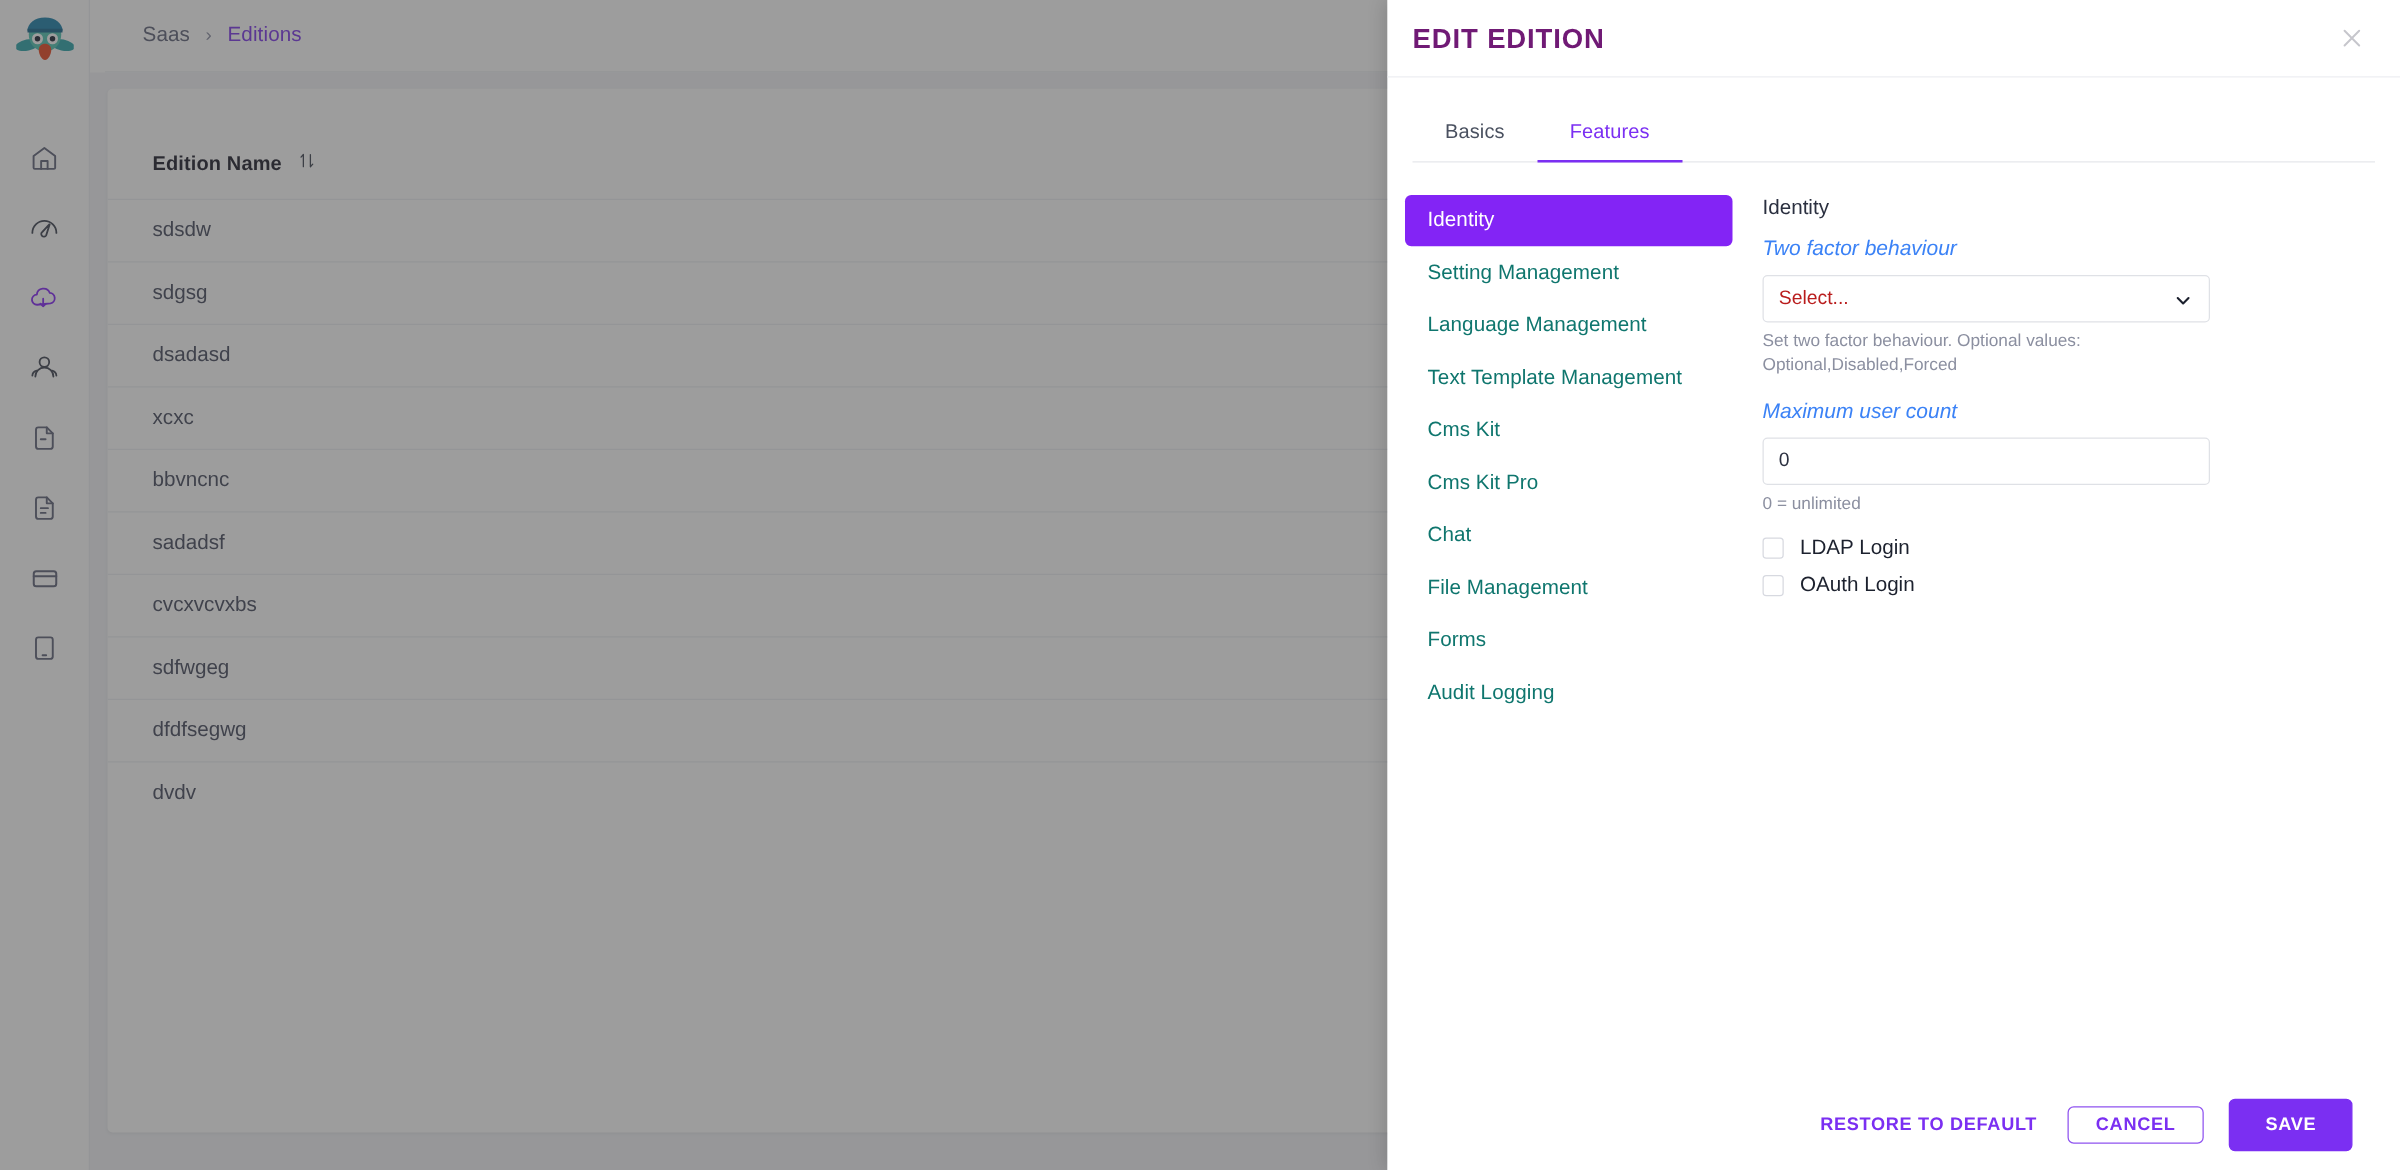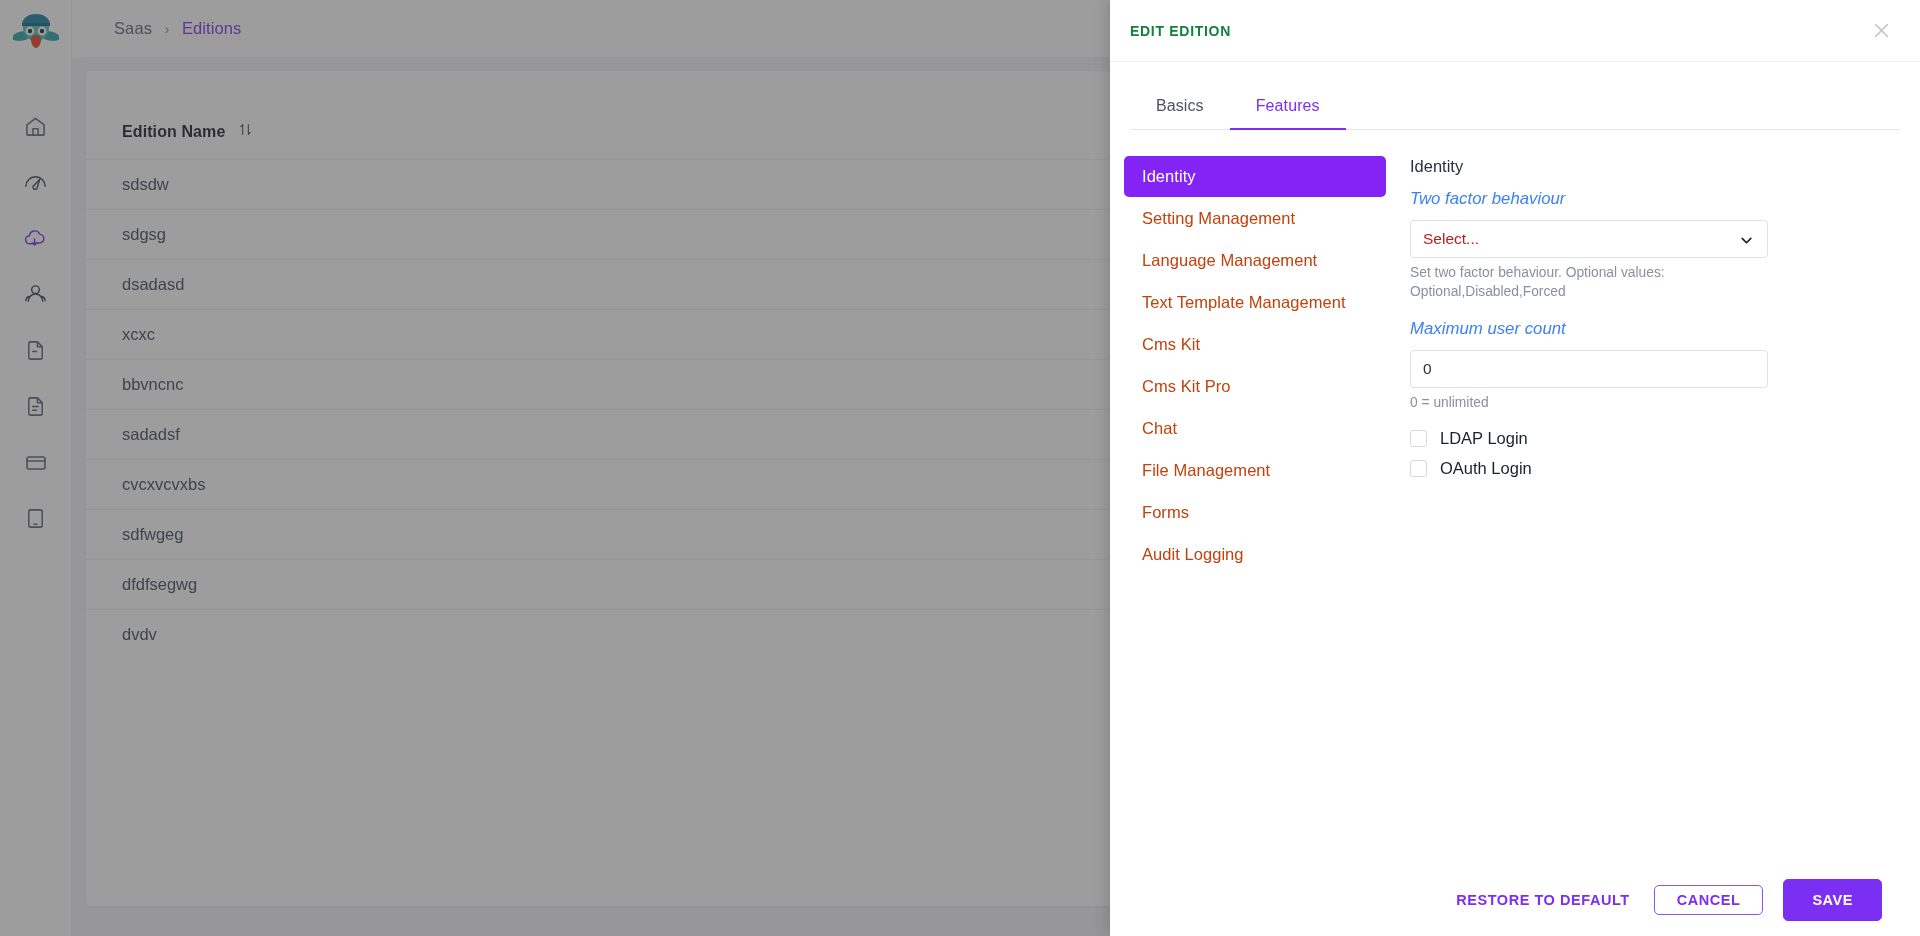--- a/index.html
+++ b/index.html
@@ -75,21 +75,21 @@
     box-shadow: -3px 0 14px rgba(0,0,0,.14);
     display: flex; flex-direction: column;
   }
   #panel-header {
     height: 62px; flex: 0 0 62px;
     display: flex; align-items: center; justify-content: space-between;
     padding: 0 24px 0 20px;
     border-bottom: 1px solid #edeef2;
   }
   #panel-title {
-    font-size: 14px; font-weight: bold; color: #15803d;
+    font-size: 22px; font-weight: bold; color: #701a75;
     letter-spacing: .7px;
   }
   #close-btn {
     width: 30px; height: 30px; display:flex; align-items:center; justify-content:center;
     cursor: pointer; color:#c6c6cc;
   }
 
   #panel-body { flex: 1 1 auto; position: relative; overflow: hidden; }
 
   
@@ -104,21 +104,21 @@
     border-bottom: 2px solid transparent; margin-bottom: -1px;
     letter-spacing: .1px;
   }
   .tab.active { color: #7b2ff2; border-bottom-color: #7b2ff2; }
 
   
   #feature-wrap { display: flex; padding: 26px 20px 0 14px; }
   #feature-list { width: 262px; flex: 0 0 262px; }
   .feature-item {
     height: 41px; display: flex; align-items: center;
-    padding: 0 18px; font-size: 16.5px; color: #c2410c;
+    padding: 0 18px; font-size: 16.5px; color: #0f766e;
     border-radius: 5px; cursor: pointer; letter-spacing: .05px;
   }
   .feature-item + .feature-item { margin-top: 1px; }
   .feature-item.active { background: #8324f5; color: #ffffff; }
 
   #feature-detail { flex: 1 1 auto; padding-left: 24px; padding-top: 1px; }
   .detail-group-title {
     font-size: 16.5px; color: #2b3040; margin-bottom: 13px;
   }
   .field-label {

